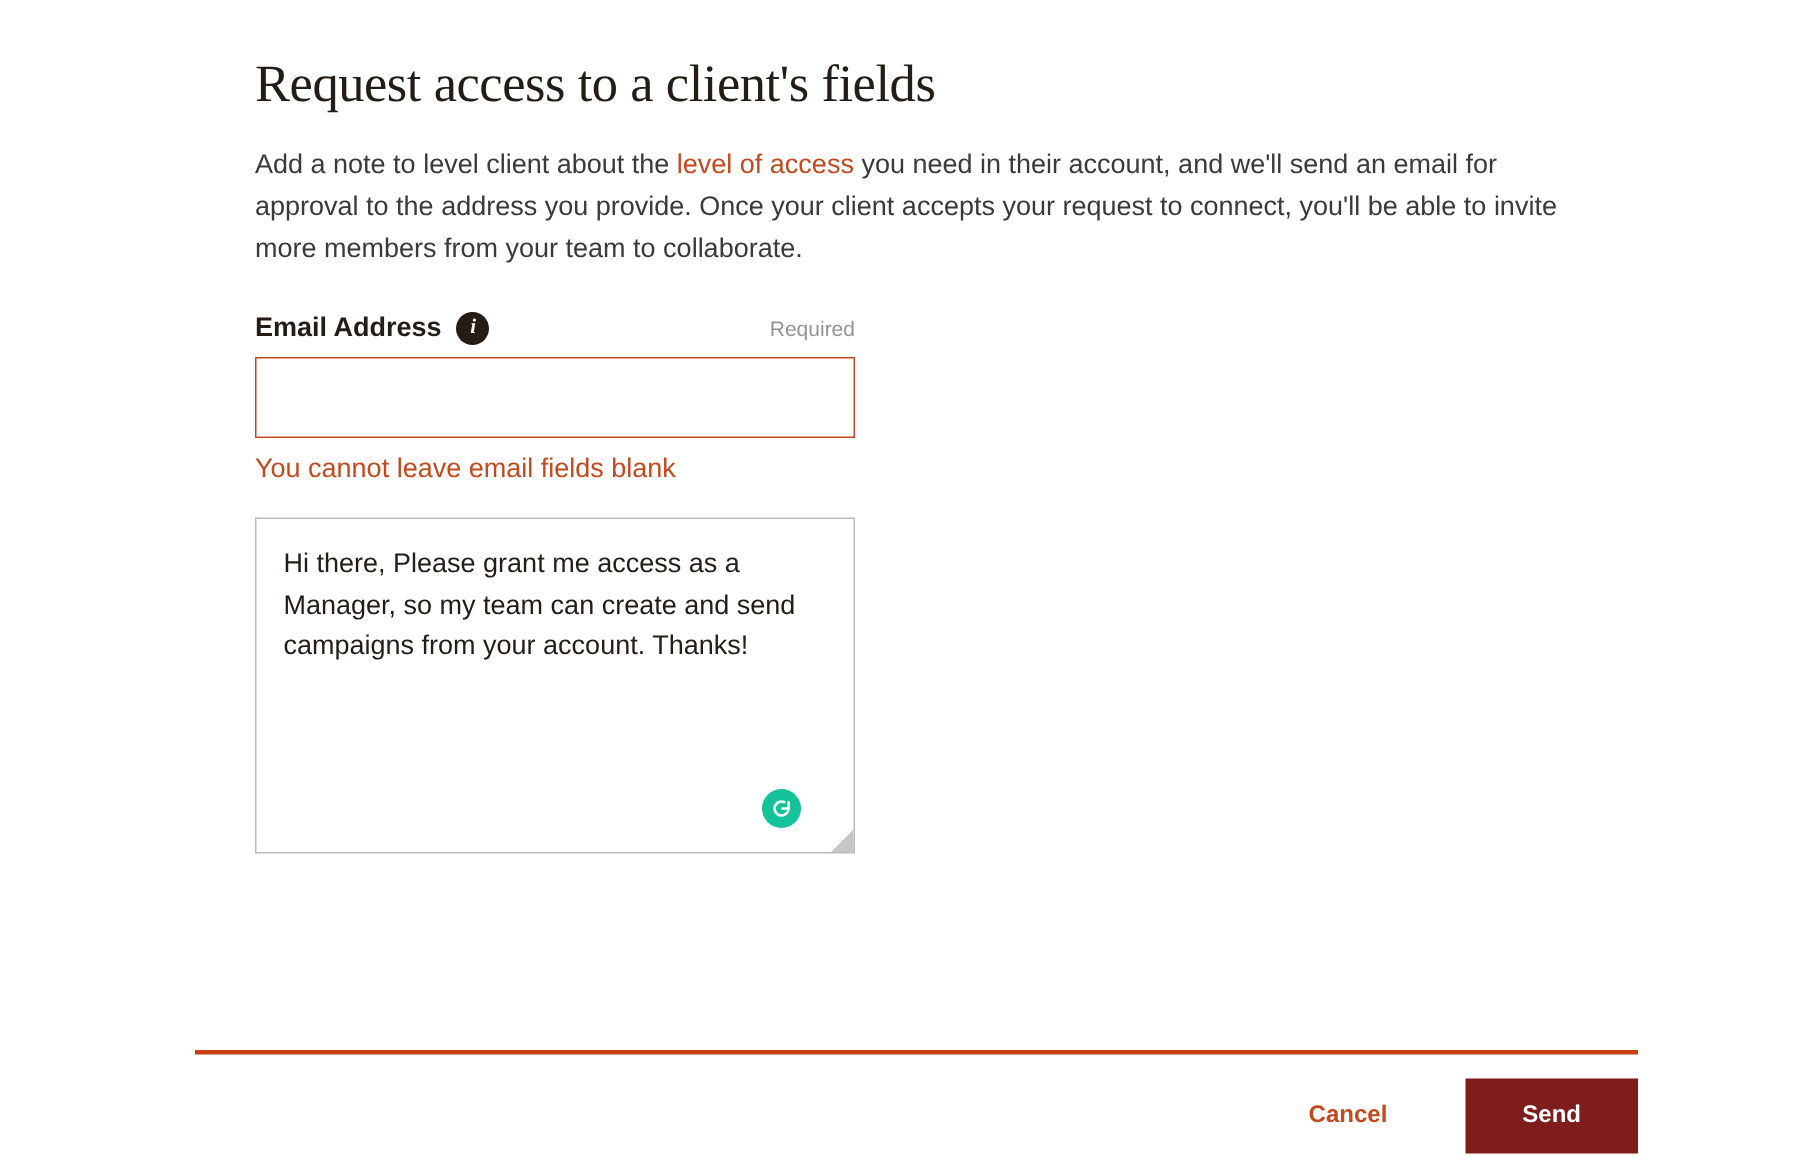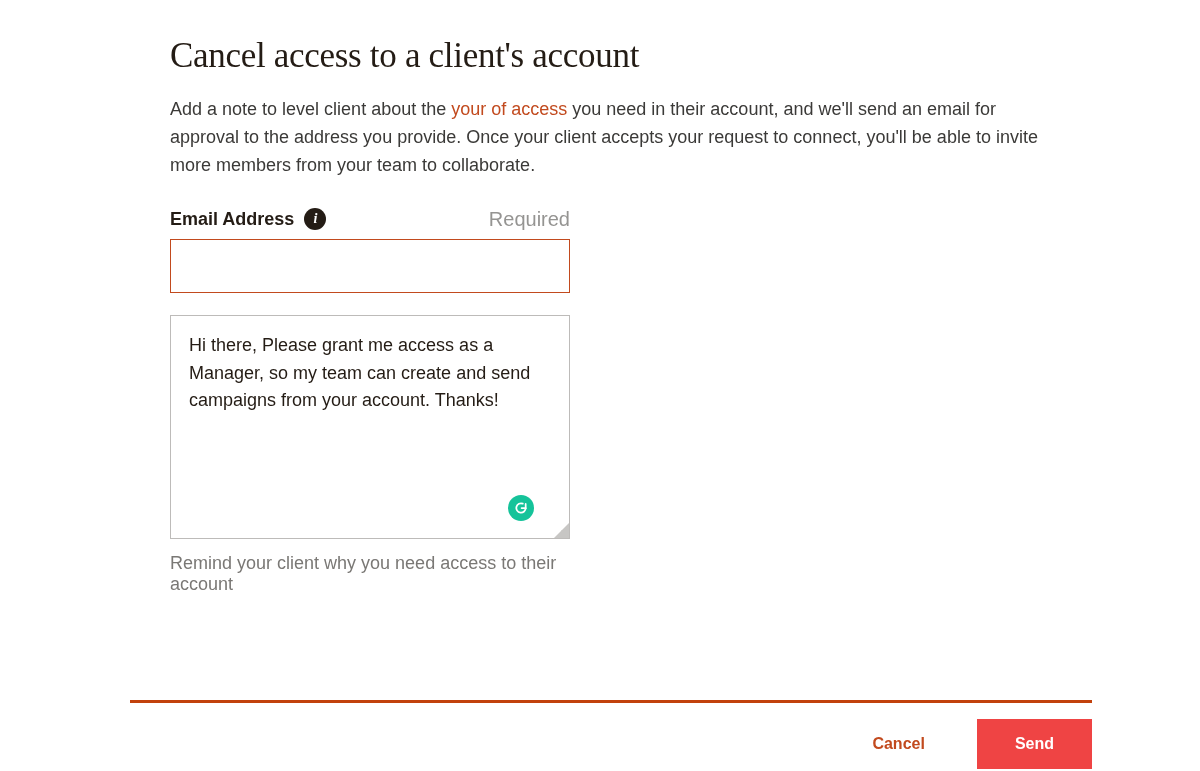--- a/index.html
+++ b/index.html
@@ -52,21 +52,21 @@
       display: flex;
       align-items: center;
       gap: 10px;
     }
     .field-label {
       font-size: 18px;
       font-weight: 600;
       color: #241c15;
     }
     .required-text {
-      font-size: 20px;
+      font-size: 14px;
       color: #959492;
     }
     .info-icon {
       width: 22px;
       height: 22px;
       border-radius: 50%;
       background: #241c15;
       color: #ffffff;
       display: inline-flex;
       align-items: center;
@@ -144,67 +144,67 @@
     .btn-cancel {
       background: none;
       border: none;
       color: #c24a1e;
       font-size: 16px;
       font-weight: 600;
       cursor: pointer;
       padding: 14px 6px;
     }
     .btn-send {
-      background: #ef4444;
+      background: #7f1d1d;
       color: #ffffff;
       border: none;
       font-size: 16px;
       font-weight: 600;
       cursor: pointer;
       padding: 16px 38px;
       min-width: 112px;
     }
     
     textarea::-webkit-resizer {
       border-width: 8px;
       border-style: solid;
       border-color: transparent #c7c6c4 #c7c6c4 transparent;
     }
   </style>
 </head>
 <body>
 
 <div class="container">
-  <h1 class="page-title">Cancel access to a client's account</h1>
+  <h1 class="page-title">Request access to a client's fields</h1>
 
   <p class="intro">
-    <span>Add a note to level client about the </span><a class="link">your of access</a><span> you need in their account, and we'll send an email for approval to the address you provide. Once your client accepts your request to connect, you'll be able to invite more members from your team to collaborate.</span>
+    <span>Add a note to level client about the </span><a class="link">level of access</a><span> you need in their account, and we'll send an email for approval to the address you provide. Once your client accepts your request to connect, you'll be able to invite more members from your team to collaborate.</span>
   </p>
 
   <div class="form-field">
     <div class="label-row">
       <div class="label-left">
         <span class="field-label">Email Address</span>
         <span class="info-icon">i</span>
       </div>
       <span class="required-text">Required</span>
     </div>
     <input type="text" class="text-input" value="" style="">
+    <div class="error-text">You cannot leave email fields blank</div>
   </div>
 
   <div class="form-field">
     <div class="textarea-wrap">
       <textarea class="text-area" style="">Hi there, Please grant me access as a Manager, so my team can create and send campaigns from your account. Thanks!</textarea>
       <div class="grammarly-badge">
         <svg viewBox="0 0 24 24" fill="none" stroke="#ffffff" stroke-width="3" stroke-linecap="round">
           <path d="M20 12a8 8 0 1 1-5-7.4"></path>
           <polyline points="20 5 20 12 13 12" fill="none"></polyline>
         </svg>
       </div>
     </div>
-    <div class="helper-text">Remind your client why you need access to their account</div>
   </div>
 </div>
 
 <div class="footer">
   <button class="btn-cancel">Cancel</button>
   <button class="btn-send">Send</button>
 </div>
 
 </body></html>

